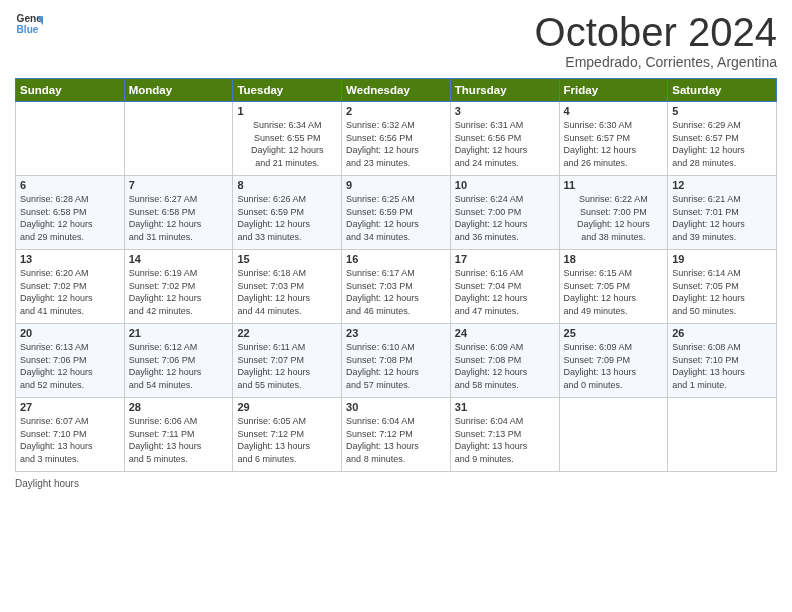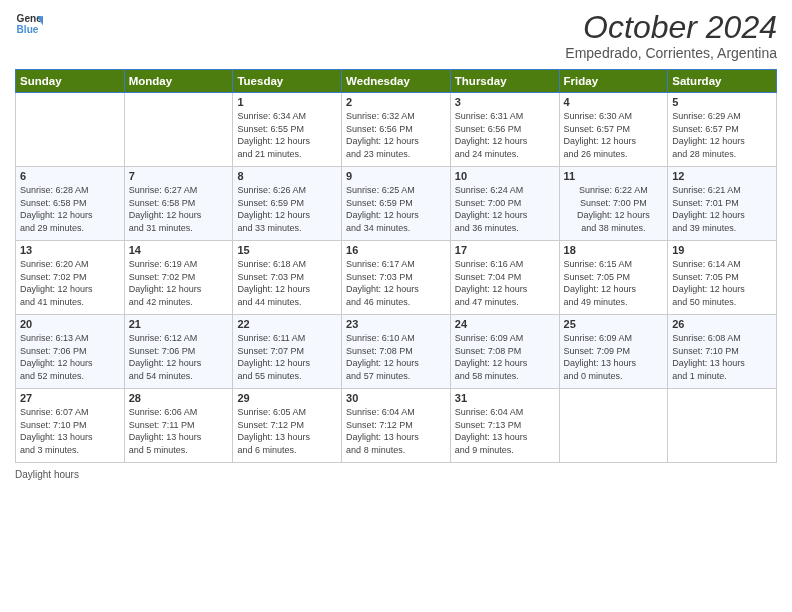--- a/index.html
+++ b/index.html
@@ -28,25 +28,24 @@
       gap: 2px;
     }
     .logo-icon {
       width: 28px;
       height: 28px;
     }
     .title-block {
       text-align: right;
     }
     .calendar-title {
-      font-size: 32px;
+      font-size: 40px;
       font-weight: 300;
       color: #333;
       line-height: 1.1;
-      font-style: italic;
     }
     .calendar-subtitle {
       font-size: 14px;
       color: #555;
     }
     .calendar-table {
       width: 100%;
       border-collapse: collapse;
       table-layout: fixed;
     }
@@ -122,21 +121,21 @@
           <th>Friday</th>
           <th>Saturday</th>
         </tr>
     </thead>
     <tbody id="calendar-body">
     <tr>
           <td class="empty-cell"></td>
           <td class="empty-cell"></td>
           <td>
             <span class="day-number">1</span>
-            <div class="day-info" style="white-space: pre-line;">Sunrise: 6:34 AM
+            <div class="day-info" style="white-space: pre-line; text-align: center;">Sunrise: 6:34 AM
 Sunset: 6:55 PM
 Daylight: 12 hours
 and 21 minutes.</div>
           </td>
           <td>
             <span class="day-number">2</span>
             <div class="day-info" style="white-space: pre-line;">Sunrise: 6:32 AM
 Sunset: 6:56 PM
 Daylight: 12 hours
 and 23 minutes.</div>

